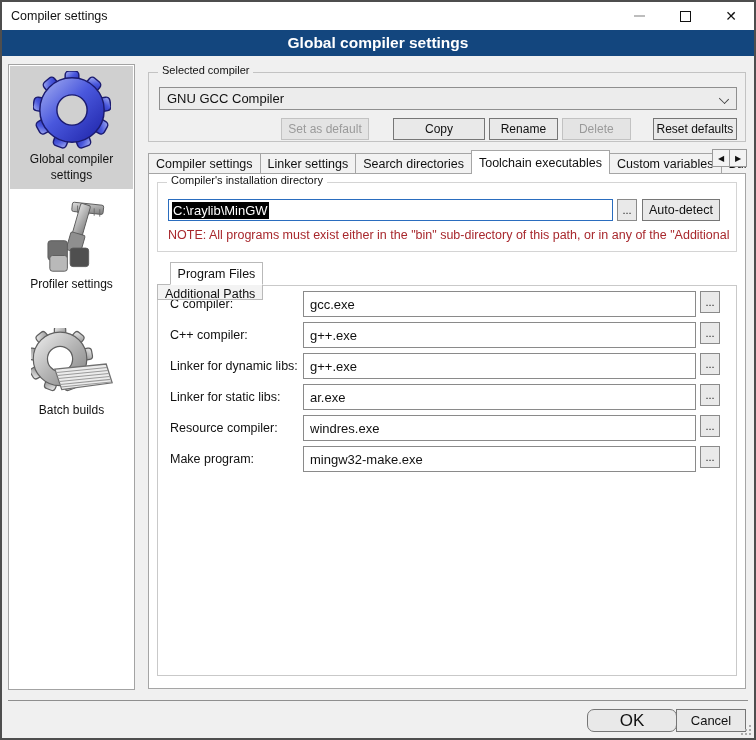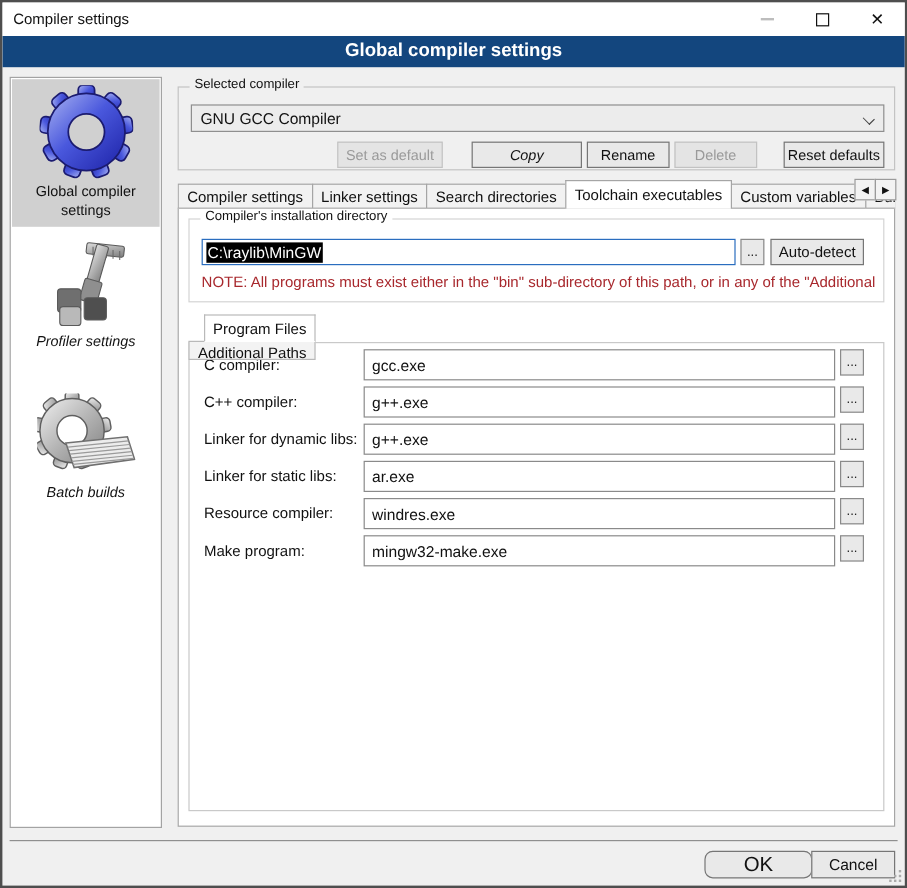--- a/index.html
+++ b/index.html
@@ -14,39 +14,39 @@
   .max-glyph{width:11px;height:11px;border:1.5px solid #111;}
   .close-glyph{font-size:14px;color:#111;line-height:1;}
   
   .banner{position:absolute;left:0;top:28px;width:752px;height:26px;background:#13467e;color:#fff;
           display:flex;align-items:center;justify-content:center;font-size:15.5px;font-weight:bold;}
   
   .sidebar{position:absolute;left:6px;top:62px;width:127px;height:626px;background:#fff;border:1px solid #a3a3a3;padding:1px;}
   .side-item{display:flex;flex-direction:column;align-items:center;padding:5px 2px 6px;cursor:default;}
   .side-item.selected{background:#d0d0d0;}
   .side-item .label{font-size:12px;color:#111;text-align:center;line-height:1.3;margin-top:3px;}
-  .side-item+.side-item{margin-top:6px;font-style:italic;}
+  .side-item+.side-item{margin-top:6px;}
   .side-item.batch{margin-top:24px;}
   
   .group{position:absolute;border:1px solid #c3c3c3;}
   .group .legend{position:absolute;top:-9px;left:9px;background:#f0f0f0;padding:0 4px;font-size:11px;color:#111;}
   .group.on-white .legend{background:#fff;}
   
   .grp-compiler{left:146px;top:70px;width:598px;height:70px;}
   .combo{height:23px;background:#ececec;border:1px solid #8f8f8f;display:flex;align-items:center;
          padding:0 24px 0 7px;font-size:13px;color:#111;position:relative;cursor:default;}
   .combo .chev{position:absolute;right:8px;top:7px;width:8px;height:8px;border-right:1.6px solid #444;
                border-bottom:1.6px solid #444;transform:rotate(45deg) scale(1,0.8);}
   .grp-compiler .combo{position:absolute;left:10px;right:8px;top:14px;}
   .btn-row{position:absolute;left:0;right:8px;top:45px;height:22px;display:flex;}
   .btn{height:22px;background:#e9e9e9;border:1px solid #767676;font-size:12px;color:#111;
        display:flex;align-items:center;justify-content:center;cursor:default;}
   .btn.disabled{background:#e4e4e4;border-color:#c2c2c2;color:#9a9a9a;}
   #btn-setdefault{margin-left:132px;width:92px;}
-  #btn-copy{margin-left:24px;width:96px;font-style:italic;}
+  #btn-copy{margin-left:24px;width:96px;}
   #btn-rename{margin-left:4px;width:72px;}
   #btn-delete{margin-left:4px;width:72px;}
   #btn-reset{margin-left:22px;width:88px;}
   
   .tabstrip{position:absolute;left:146px;top:146px;width:598px;height:26px;display:flex;align-items:flex-end;overflow:hidden;z-index:3;}
   .tab{height:21px;line-height:20px;padding:0 7px;background:#f2f2f2;border:1px solid #a5a5a5;
        font-size:12.5px;white-space:nowrap;margin-right:-1px;cursor:default;color:#111;}
   .tab.active{height:25px;line-height:24px;background:#fff;border-bottom:1px solid #fff;margin-bottom:-1px;z-index:5;position:relative;}
   .tab-arrows{position:absolute;left:710px;top:147px;display:flex;z-index:6;}
   .arrow-btn{width:18px;height:18px;background:#f3f3f3;border:1px solid #9a9a9a;font-size:8px;color:#111;

